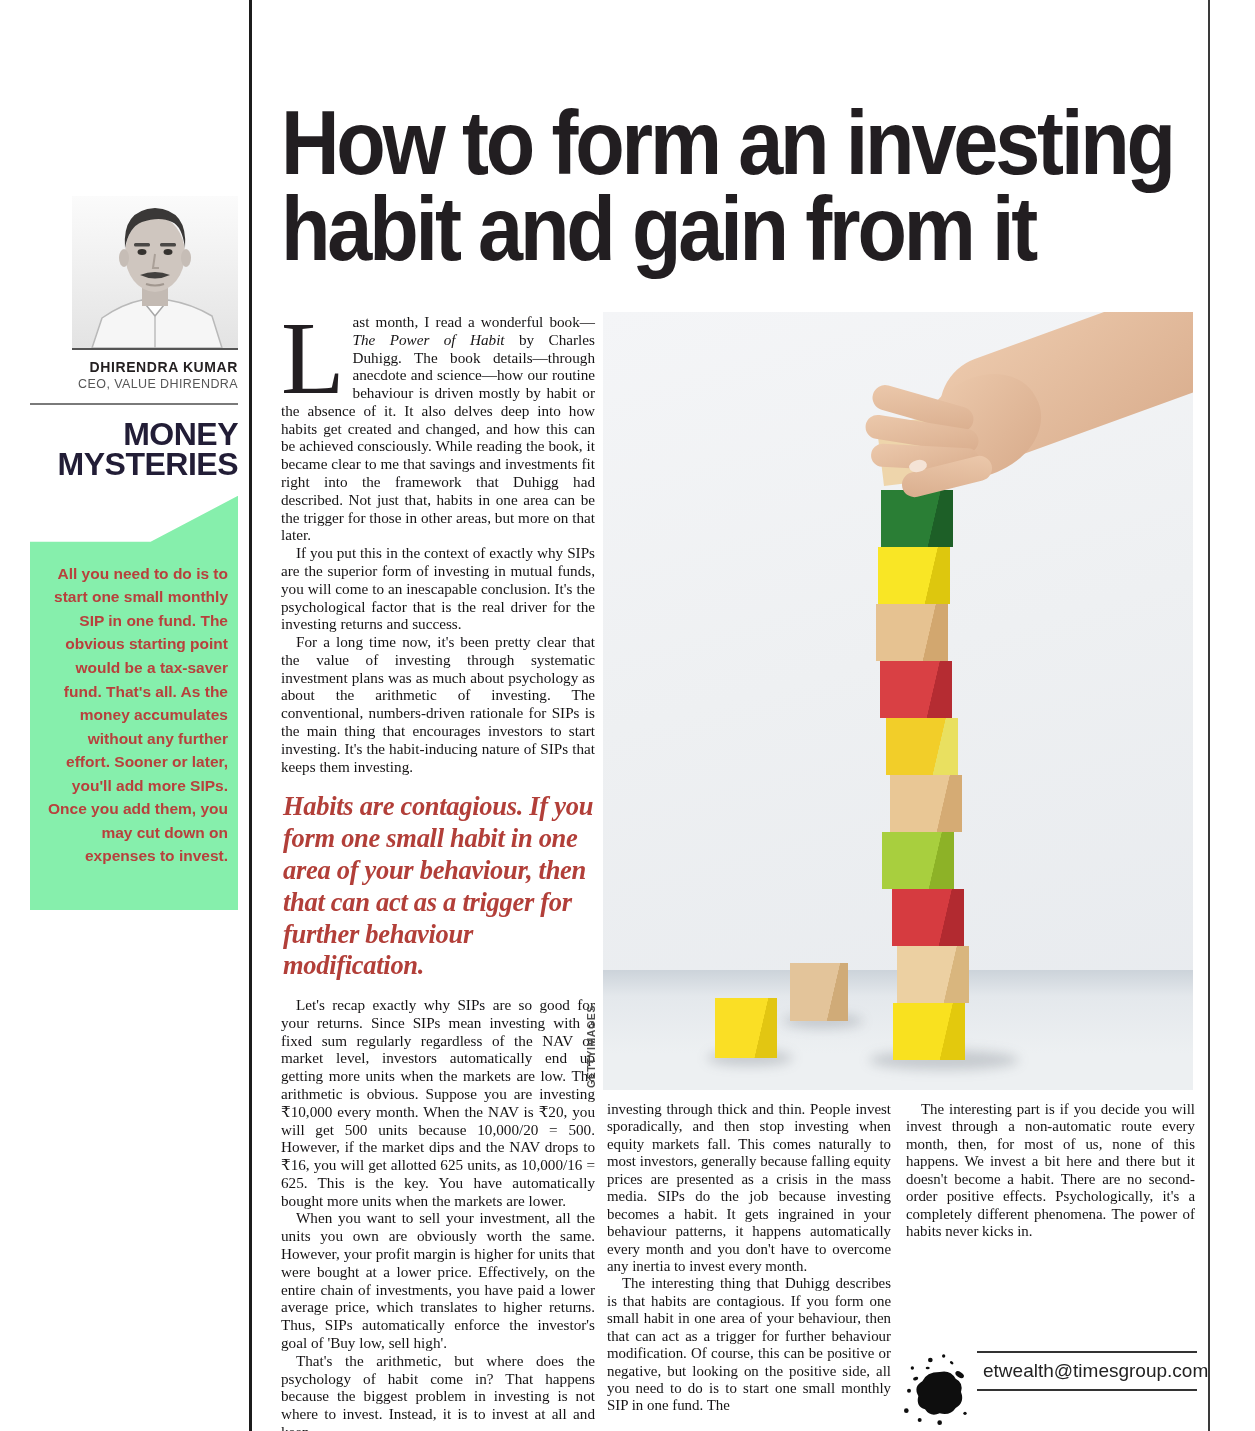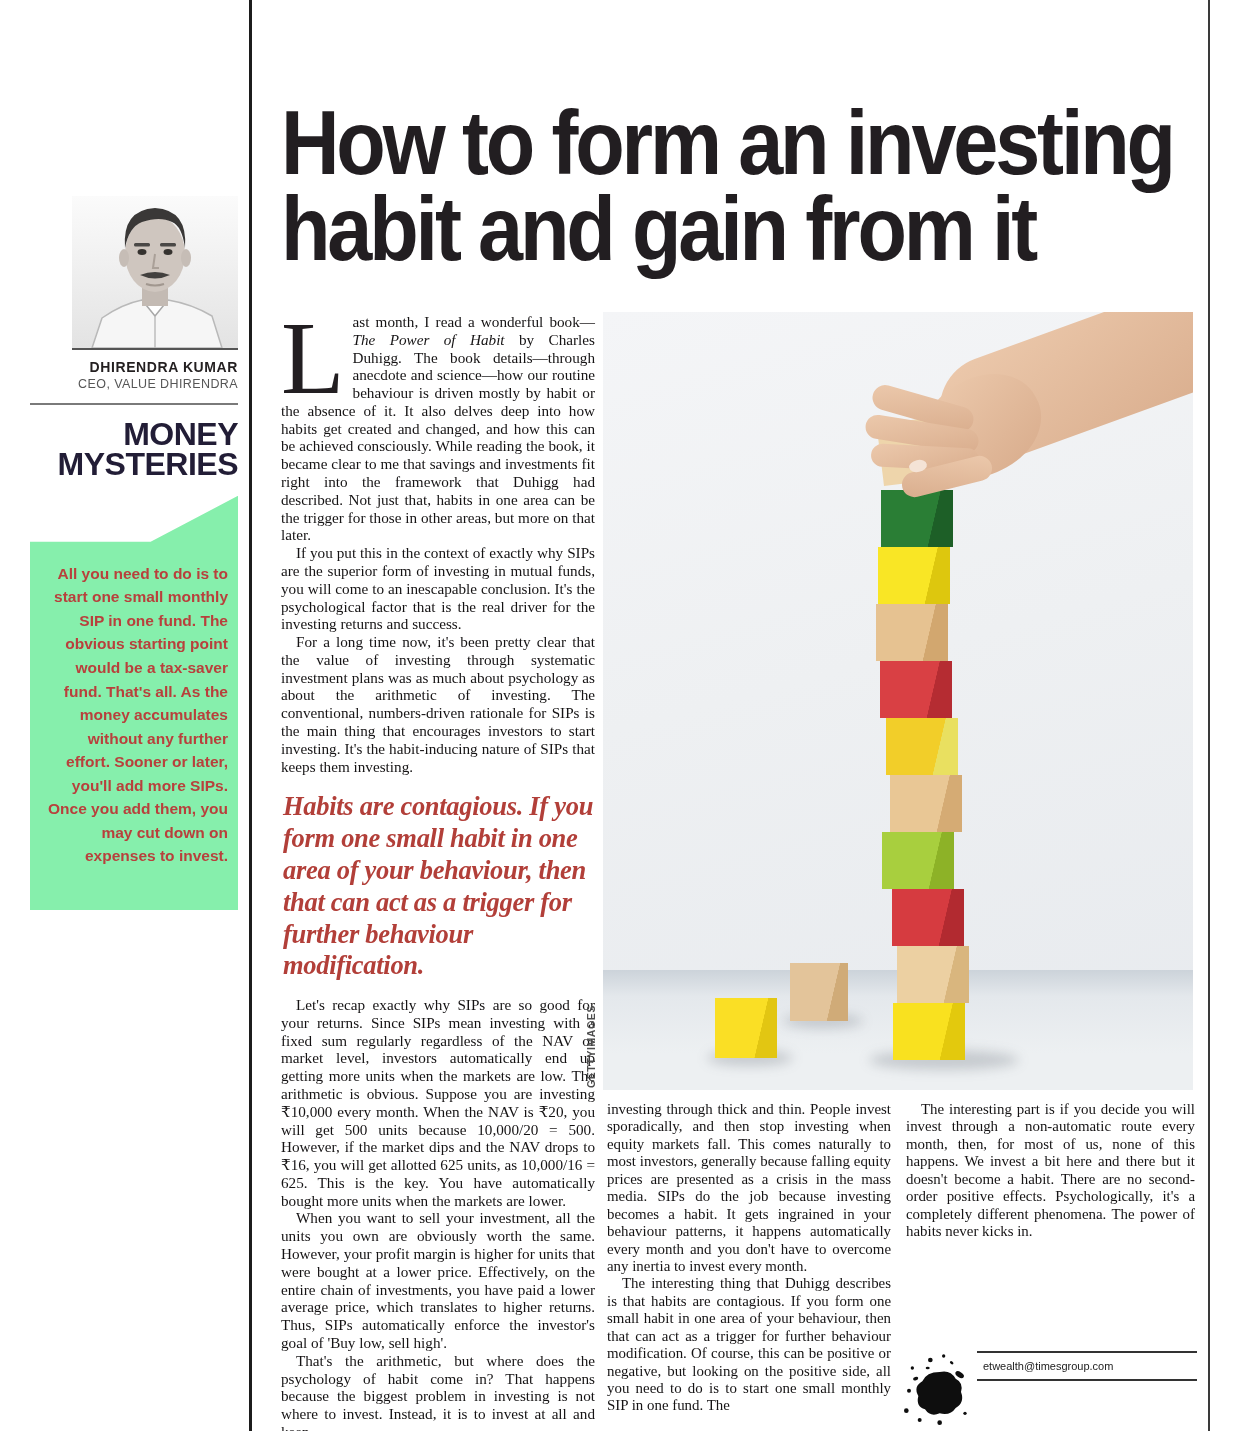--- a/index.html
+++ b/index.html
@@ -55,21 +55,21 @@
   .getty{position:absolute;left:585px;top:998px;height:90px;width:14px;
          writing-mode:vertical-rl;transform:rotate(180deg);
          font-size:10.5px;font-weight:700;letter-spacing:.6px;color:#4d4d4d;}
 
   
   .feedback{position:absolute;left:905px;top:1351px;width:292px;height:74px;}
   .splat{position:absolute;left:-4px;top:-4px;width:80px;height:82px;}
   .fb-text{margin-left:72px;border-top:2px solid #333;border-bottom:2px solid #333;
            padding:7px 0 7px 6px;}
   .fb-line1{font-weight:700;font-size:15.5px;color:#111;}
-  .fb-line2{font-size:11px;color:#222;}
+  .fb-line2{font-size:19px;color:#222;}
 </style>
 </head>
 <body>
 
 <div class="page">
 
   <div class="rule rule-left"></div>
   <div class="rule rule-right"></div>
 
   <aside class="sidebar">

